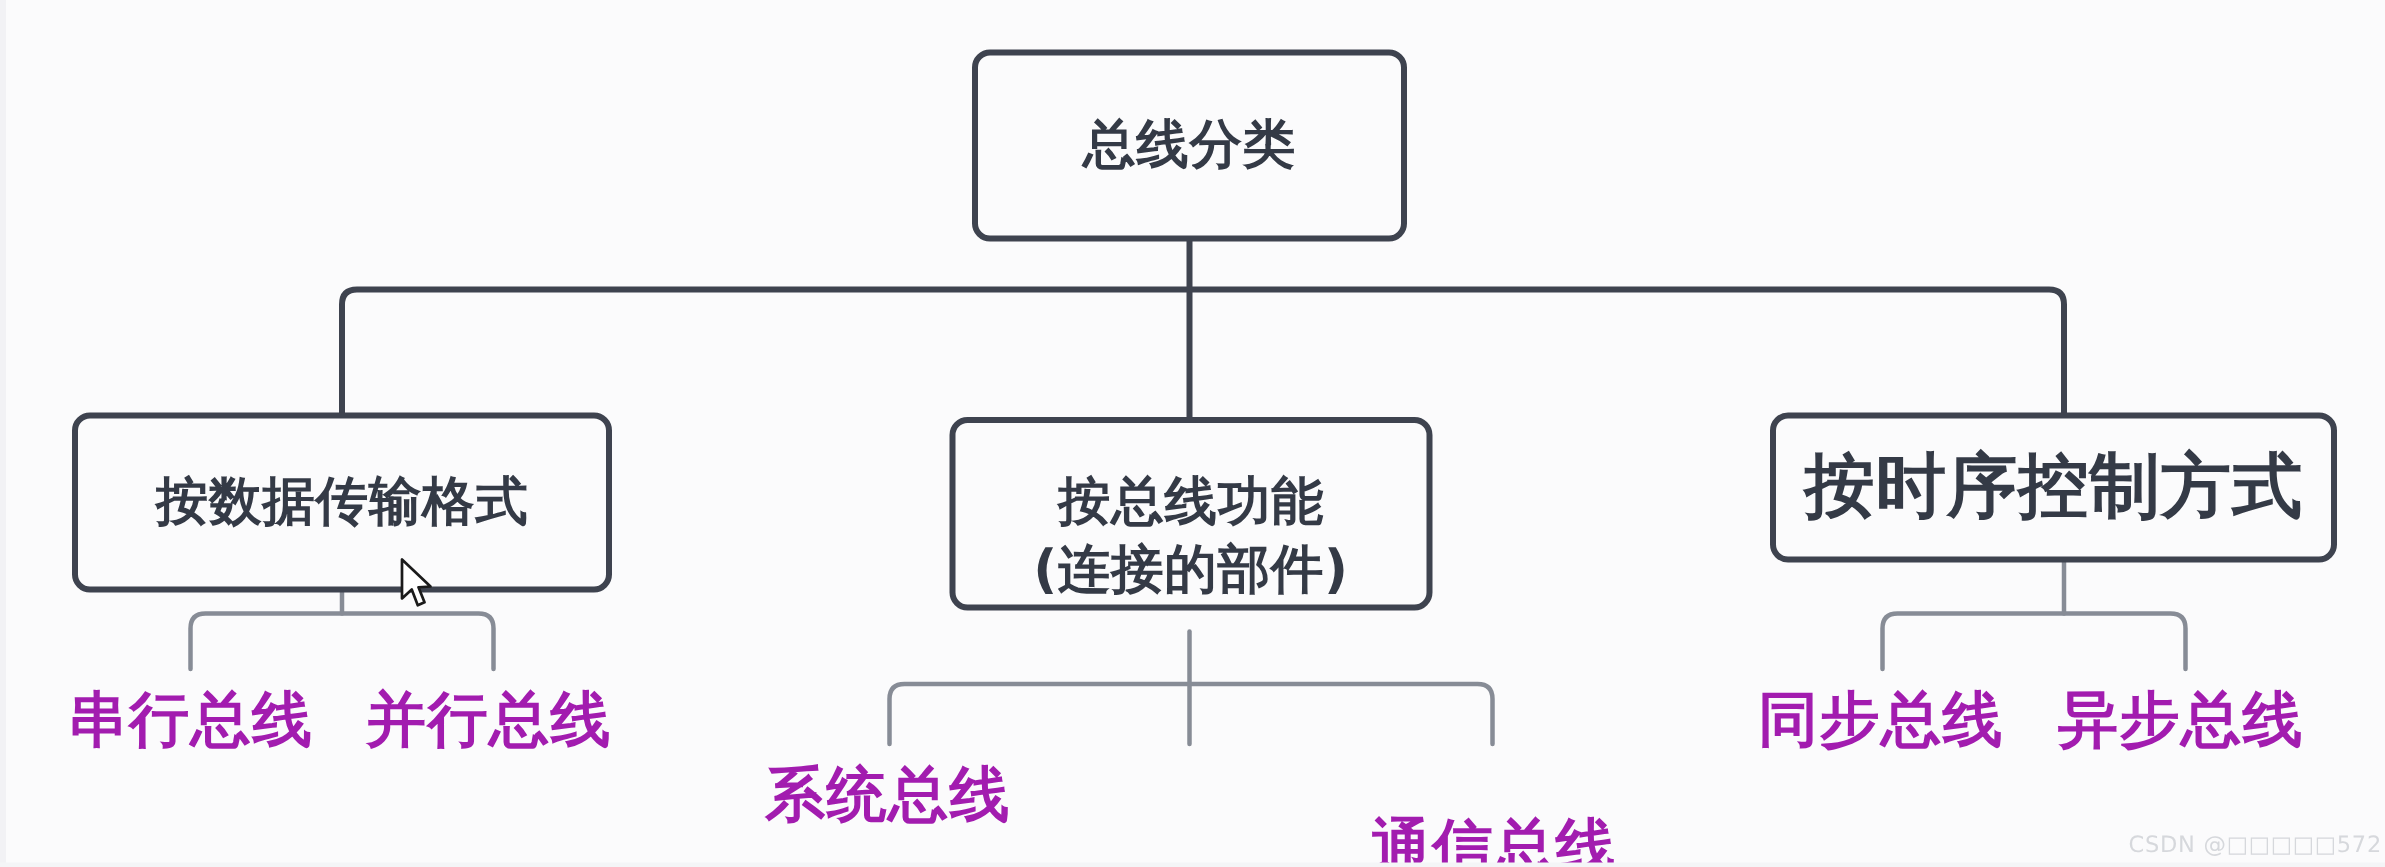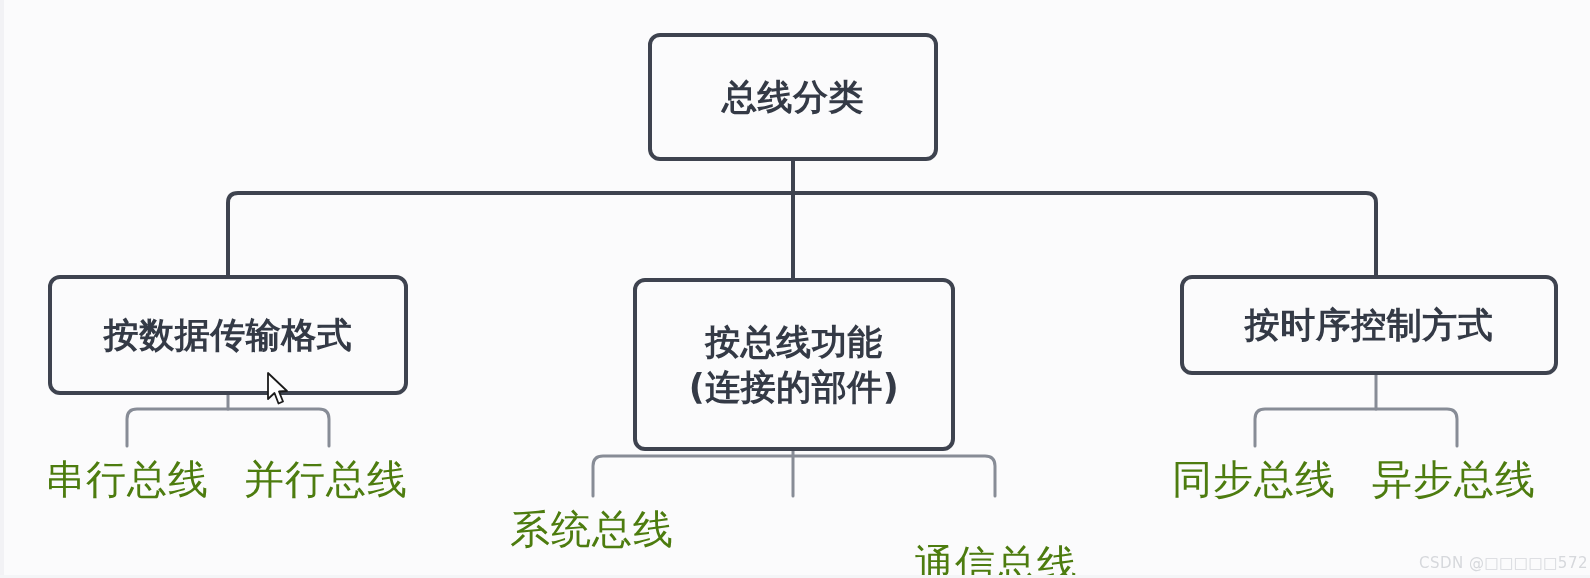--- a/index.html
+++ b/index.html
@@ -52,31 +52,31 @@
     align-items: center;
     justify-content: center;
     text-align: center;
     color: #343a46;
     font-weight: 700;
     line-height: 1.28;
     letter-spacing: 0.5px;
   }
   #node-root   { left: 648px;  top: 33px;  width: 290px; height: 128px; font-size: 35px; }
   #node-l1     { left: 48px;   top: 275px; width: 360px; height: 120px; font-size: 35px; }
-  #node-l2     { left: 633px;  top: 278px; width: 322px; height: 173px; font-size: 35px; }
-  #node-l3     { left: 1180px; top: 275px; width: 378px; height: 100px; font-size: 35px; }
+  #node-l2     { left: 633px;  top: 278px; width: 322px; height: 129px; font-size: 35px; align-items: flex-end; }
+  #node-l3     { left: 1180px; top: 275px; width: 378px; height: 100px; font-size: 47px; }
 
   .node .lines { display: block; }
   .node .lines span { display: block; white-space: nowrap; }
 
   .leaf {
     position: absolute;
-    color: #4d7c0f;
+    color: #a21caf;
     font-size: 40px;
-    font-weight: 400;
+    font-weight: 700;
     white-space: nowrap;
     letter-spacing: 1px;
     transform: translateX(-50%);
   }
 
   #leaf-serial   { left: 127px;  top: 452px; }
   #leaf-parallel { left: 326px;  top: 452px; }
   #leaf-onchip   { left: 592px;  top: 502px; }
   #leaf-system   { left: 794px;  top: 502px; }
   #leaf-comm     { left: 996px;  top: 502px; margin-top: 35px; }

